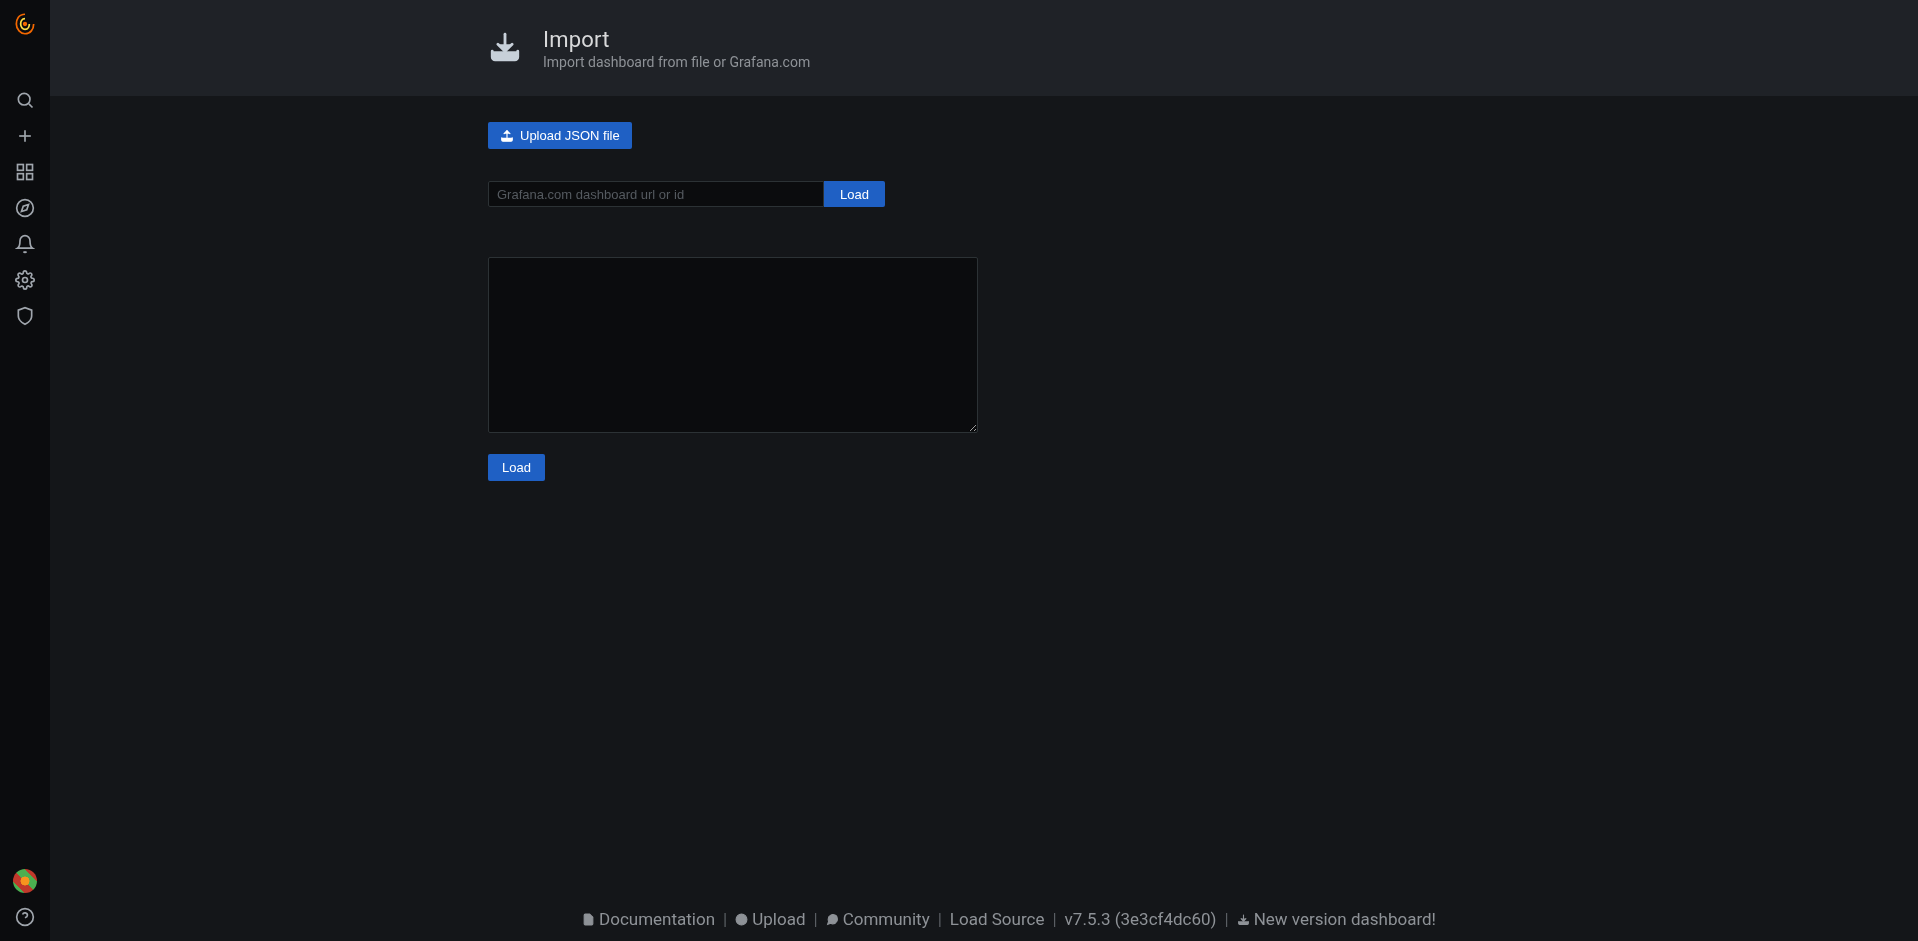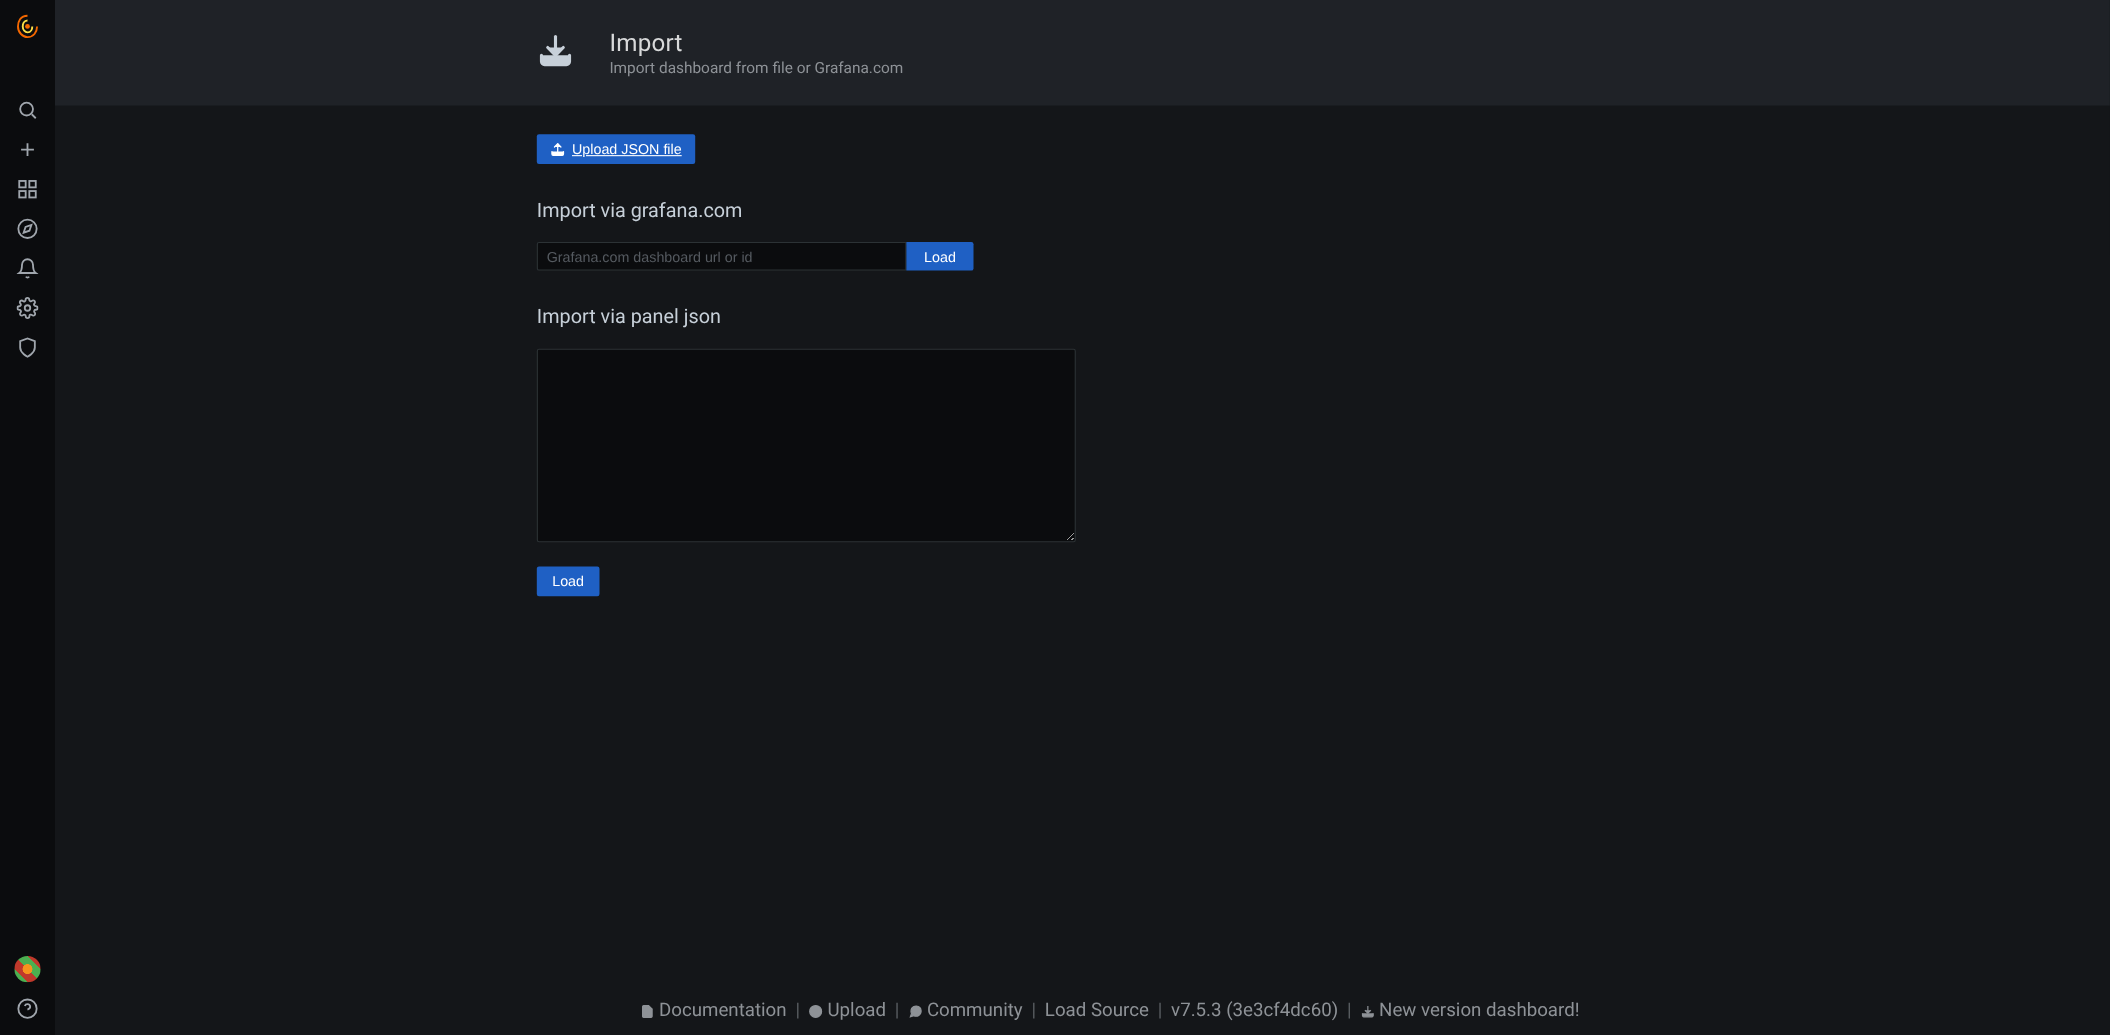--- a/index.html
+++ b/index.html
@@ -52,21 +52,21 @@
     display: flex;
     flex-direction: column;
     background: #141619;
   }
   .page-header {
     height: 96px;
     background: #1f2227;
     display: flex;
     align-items: center;
     padding-left: 438px;
-    gap: 32px;
+    gap: 21px;
   }
   .page-header-icon svg { width: 34px; height: 34px; fill: #c7d0d9; }
   .page-header-text h1 {
     font-size: 22px;
     font-weight: 400;
     color: #d8d9da;
     letter-spacing: 0.2px;
   }
   .page-header-text p {
     font-size: 14px;
@@ -87,21 +87,20 @@
     gap: 6px;
     background: #1f60c4;
     border: none;
     color: #fff;
     font-size: 13px;
     font-weight: 500;
     padding: 0 12px;
     height: 27px;
     border-radius: 2px;
     cursor: pointer;
-    text-decoration: underline;
   }
   .btn-primary svg { width: 14px; height: 14px; fill: #fff; }
 
   .section {
     margin-top: 32px;
   }
   .section h2 {
     font-size: 18px;
     font-weight: 400;
     color: #c7d0d9;
@@ -271,29 +270,27 @@
     <button class="btn-primary">
       <svg viewBox="0 0 24 24" fill="none" stroke="#fff" stroke-width="2" stroke-linecap="round" stroke-linejoin="round">
           <path d="M21 15v4a2 2 0 0 1-2 2H5a2 2 0 0 1-2-2v-4"></path>
           <polyline points="17 8 12 3 7 8"></polyline>
           <line x1="12" y1="3" x2="12" y2="15"></line>
         </svg>
       <span>Upload JSON file</span>
     </button>
 
     <div class="section">
-      <h2>Import via grafana.com</h2>
       <div class="input-row" style="width:397px;">
         <input type="text" class="text-input" placeholder="Grafana.com dashboard url or id" style="">
         <button class="btn-load-inline">Load</button>
       </div>
     </div>
 
     <div class="section">
-      <h2>Import via panel json</h2>
       <textarea class="textarea" style=""></textarea>
       <div>
         <button class="btn-load-block">Load</button>
       </div>
     </div>
   </div>
 
   <footer class="footer">
     <span class="footer-item">
       <svg viewBox="0 0 24 24" fill="none" stroke="currentColor" stroke-width="2">

